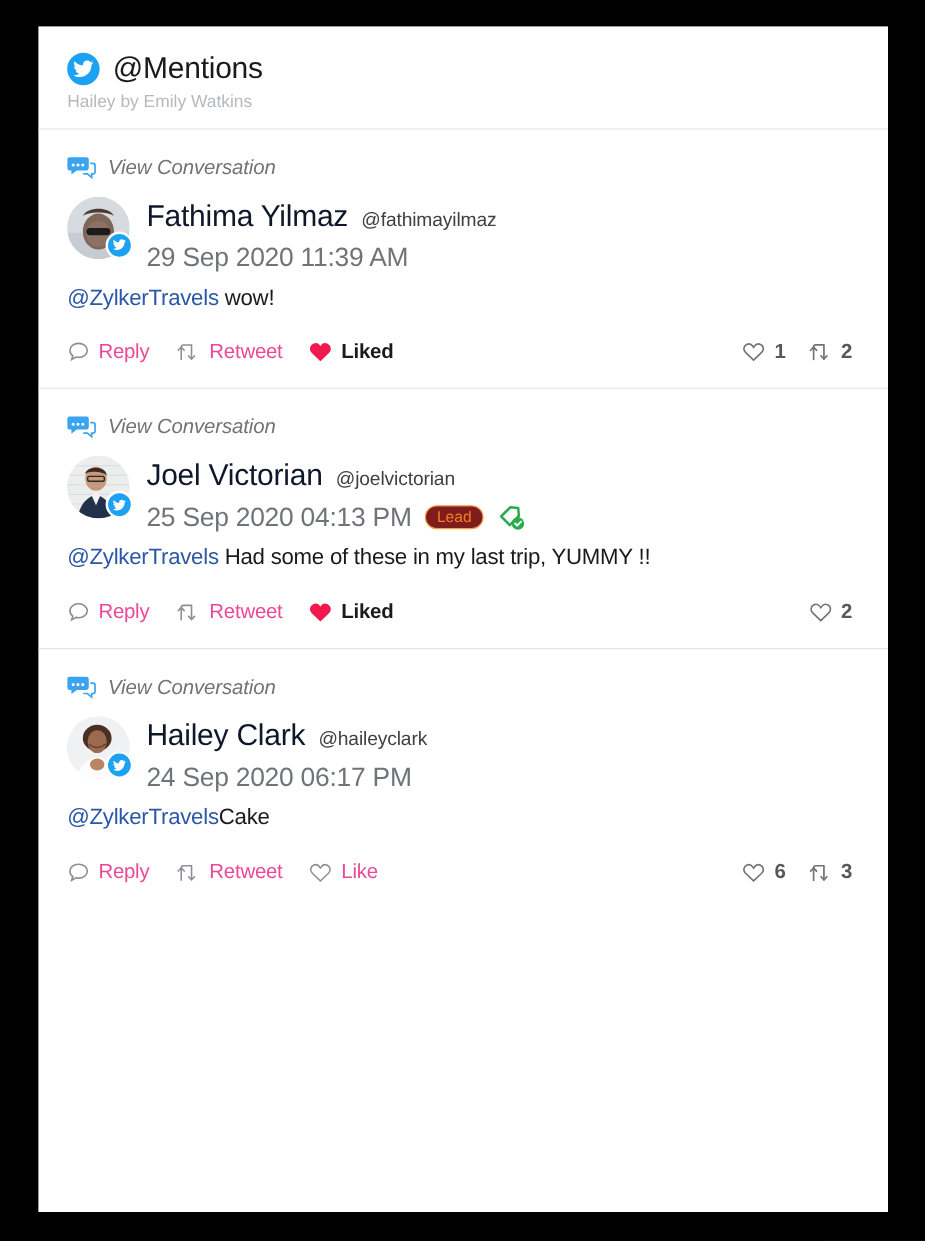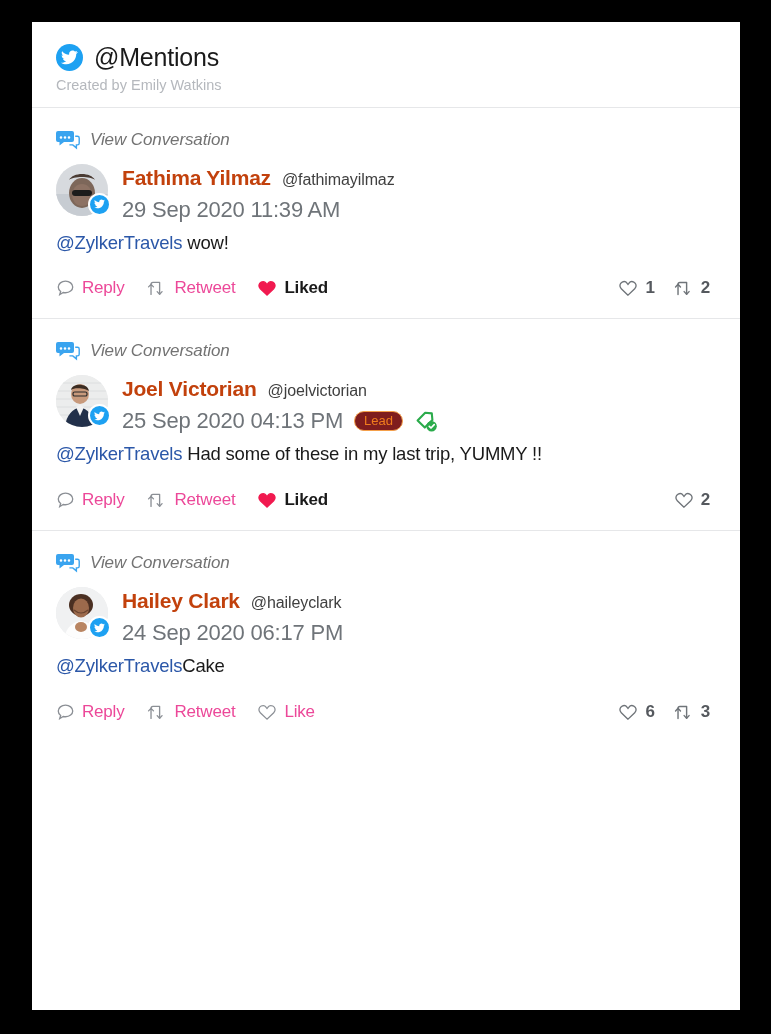--- a/index.html
+++ b/index.html
@@ -117,23 +117,23 @@
     align-items: center;
     justify-content: center;
   }
   .author-meta { padding-top: 2px; }
   .name-line {
     display: flex;
     align-items: baseline;
     gap: 11px;
   }
   .author-name {
-    font-size: 21px;
-    font-weight: bold;
-    color: #c2410c;
+    font-size: 25px;
+    font-weight: normal;
+    color: #0f172a;
     letter-spacing: -0.2px;
   }
   .author-handle {
     font-size: 16px;
     color: #404040;
     letter-spacing: -0.1px;
   }
   .date-line {
     display: flex;
     align-items: center;
@@ -221,21 +221,21 @@
 
     <div class="header">
       <div class="header-title-row">
         <span class="twitter-logo">
           <svg width="17" height="15" viewBox="0 0 24 20" aria-hidden="true">
             <path fill="#ffffff" d="M23.6 2.4c-.9.4-1.8.7-2.8.8 1-.6 1.8-1.6 2.1-2.7-.9.6-2 1-3.1 1.2C19 .6 17.7 0 16.3 0c-2.7 0-4.9 2.2-4.9 4.9 0 .4 0 .8.1 1.1C7.5 5.8 4 3.9 1.7 1 1.2 1.7 1 2.5 1 3.4c0 1.7.9 3.2 2.2 4.1-.8 0-1.6-.2-2.2-.6v.1c0 2.4 1.7 4.4 3.9 4.8-.4.1-.8.2-1.3.2-.3 0-.6 0-.9-.1.6 2 2.4 3.4 4.6 3.4-1.7 1.3-3.8 2.1-6.1 2.1-.4 0-.8 0-1.2-.1 2.2 1.4 4.8 2.2 7.5 2.2 9 0 14-7.5 14-14v-.6c1-.7 1.8-1.6 2.4-2.5z"></path>
           </svg>
         </span>
         <span class="header-title">@Mentions</span>
       </div>
-      <div class="header-sub">Created by Emily Watkins</div>
+      <div class="header-sub">Hailey by Emily Watkins</div>
     </div>
 
     <div id="tweet-list">
   <div class="tweet">
 
     <div class="conv-row">
       <span class="conv-icon">
         <svg class="icon-svg" width="24" height="20" viewBox="0 0 24 20" aria-hidden="true">
           <path fill="#3aa4ef" d="M2 1h14a2 2 0 0 1 2 2v7a2 2 0 0 1-2 2H8l-4.5 3.4V12H2a2 2 0 0 1-2-2V3a2 2 0 0 1 2-2z"></path>
           <path fill="#ffffff" d="M5 6.2a1.3 1.3 0 1 1 0 2.6 1.3 1.3 0 0 1 0-2.6zm4 0a1.3 1.3 0 1 1 0 2.6 1.3 1.3 0 0 1 0-2.6zm4 0a1.3 1.3 0 1 1 0 2.6 1.3 1.3 0 0 1 0-2.6z"></path>

